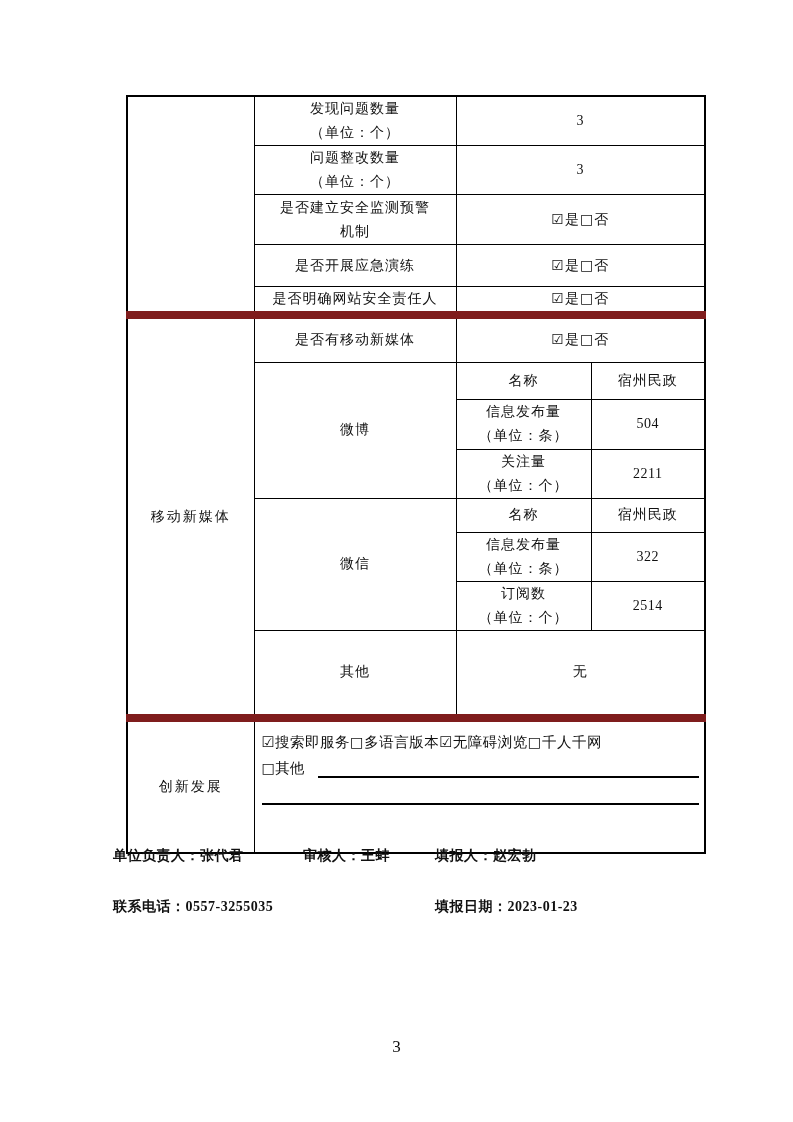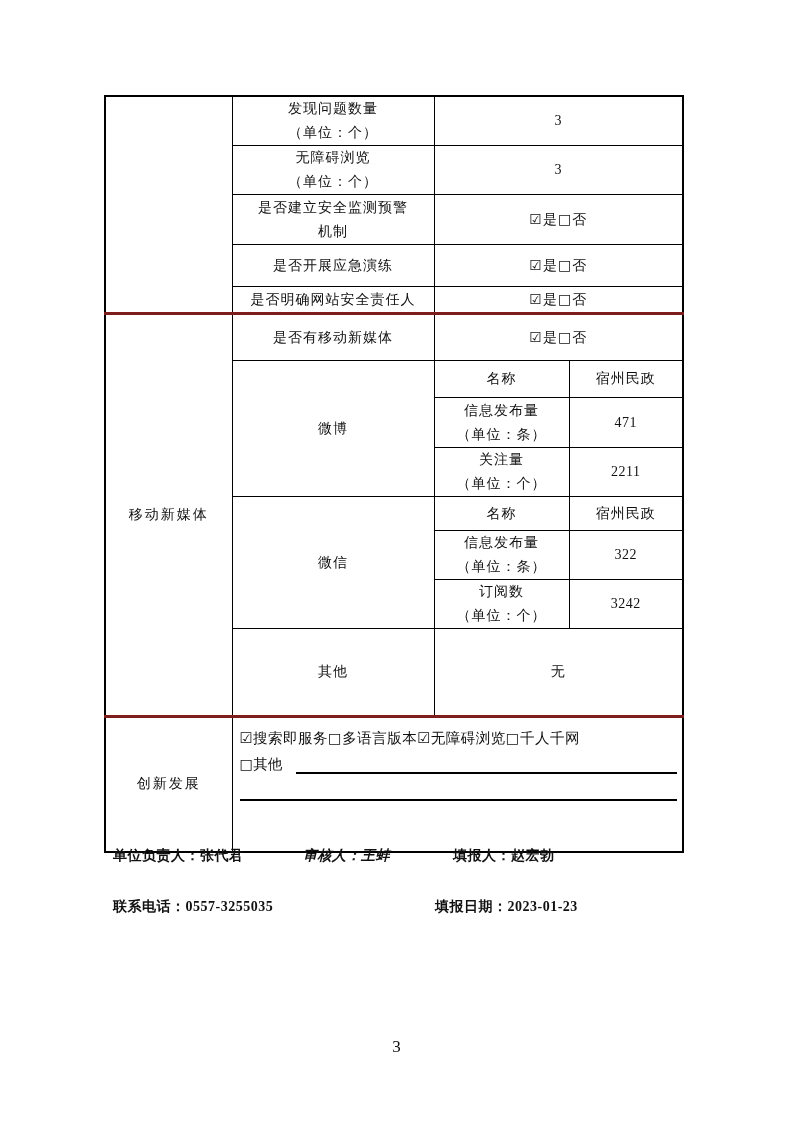--- a/index.html
+++ b/index.html
@@ -8,37 +8,37 @@
     width: 793px;
     height: 1122px;
     margin: 0 auto;
     background: #ffffff;
     font-family: "Liberation Serif", "DejaVu Serif", serif;
     color: #111111;
     overflow: hidden;
   }
   table.report {
     position: absolute;
-    left: 104px;
+    left: 126px;
     top: 95px;
     width: 578px;
     border-collapse: collapse;
     table-layout: fixed;
     border: 2px solid #000;
   }
   table.report td {
     border: 1px solid #000;
     text-align: center;
     vertical-align: middle;
     font-size: 14px;
     padding: 0;
     overflow: hidden;
   }
   
-  tr.section-start td { border-top: 3px solid #7f1d1d; }
+  tr.section-start td { border-top: 8px solid #7f1d1d; }
   .lbl { white-space: pre-line; line-height: 24px; letter-spacing: 1px; }
   .num {
     font-family: "Liberation Serif", "DejaVu Serif", serif;
     font-size: 16px;
     letter-spacing: 0.5px;
   }
   .chk {
     font-family: "DejaVu Sans", "Liberation Sans", sans-serif;
     font-size: 14.5px;
     letter-spacing: 1px;
@@ -80,22 +80,22 @@
     width: 578px;
     font-weight: bold;
     font-size: 14px;
     line-height: 20px;
     letter-spacing: 0.5px;
   }
   .footer-line span { position: absolute; top: 0; white-space: nowrap; }
   #footer-row1 { top: 846px; height: 20px; }
   #footer-row2 { top: 883px; height: 20px; margin-top: 14px; }
   .pos-0   { left: 0; }
-  .pos-190 { left: 190px; font-style: italic; }
-  .pos-330 { left: 340px; }
+  .pos-190 { left: 190px; }
+  .pos-330 { left: 322px; }
   .pos-322 { left: 322px; }
   .page-number {
     position: absolute;
     top: 1037px;
     left: 0;
     width: 793px;
     text-align: center;
     font-size: 17px;
   }
 </style>
@@ -113,21 +113,21 @@
     </colgroup>
 
     <tbody>
         <tr style="height:49px">
       <td rowspan="5" class="c1"></td>
       <td class="lbl">发现问题数量
 （单位：个）</td>
       <td colspan="2" class="num">3</td>
     </tr>
     <tr style="height:49px">
-      <td class="lbl">无障碍浏览
+      <td class="lbl">问题整改数量
 （单位：个）</td>
       <td colspan="2" class="num">3</td>
     </tr>
     <tr style="height:50px">
       <td class="lbl">是否建立安全监测预警
 机制</td>
       <td colspan="2" class="chk">☑是□否</td>
     </tr>
     <tr style="height:42px">
       <td class="lbl">是否开展应急演练</td>
@@ -144,41 +144,41 @@
       <td colspan="2" class="chk">☑是□否</td>
     </tr>
     <tr style="height:37px">
       <td rowspan="3" class="lbl">微博</td>
       <td class="lbl">名称</td>
       <td class="lbl">宿州民政</td>
     </tr>
     <tr style="height:50px">
       <td class="lbl">信息发布量
 （单位：条）</td>
-      <td class="num">471</td>
+      <td class="num">504</td>
     </tr>
     <tr style="height:49px">
       <td class="lbl">关注量
 （单位：个）</td>
       <td class="num">2211</td>
     </tr>
     <tr style="height:34px">
       <td rowspan="3" class="lbl">微信</td>
       <td class="lbl">名称</td>
       <td class="lbl">宿州民政</td>
     </tr>
     <tr style="height:47px">
       <td class="lbl">信息发布量
 （单位：条）</td>
       <td class="num">322</td>
     </tr>
     <tr style="height:48px">
       <td class="lbl">订阅数
 （单位：个）</td>
-      <td class="num">3242</td>
+      <td class="num">2514</td>
     </tr>
     <tr style="height:88px">
       <td class="lbl">其他</td>
       <td colspan="2" class="lbl">无</td>
     </tr>
 
     <tr class="section-start" style="height:135px">
       <td class="c1">创新发展</td>
       <td colspan="3" class="innov-cell">
         <div class="innov-line1">☑搜索即服务□多语言版本☑无障碍浏览□千人千网</div>

